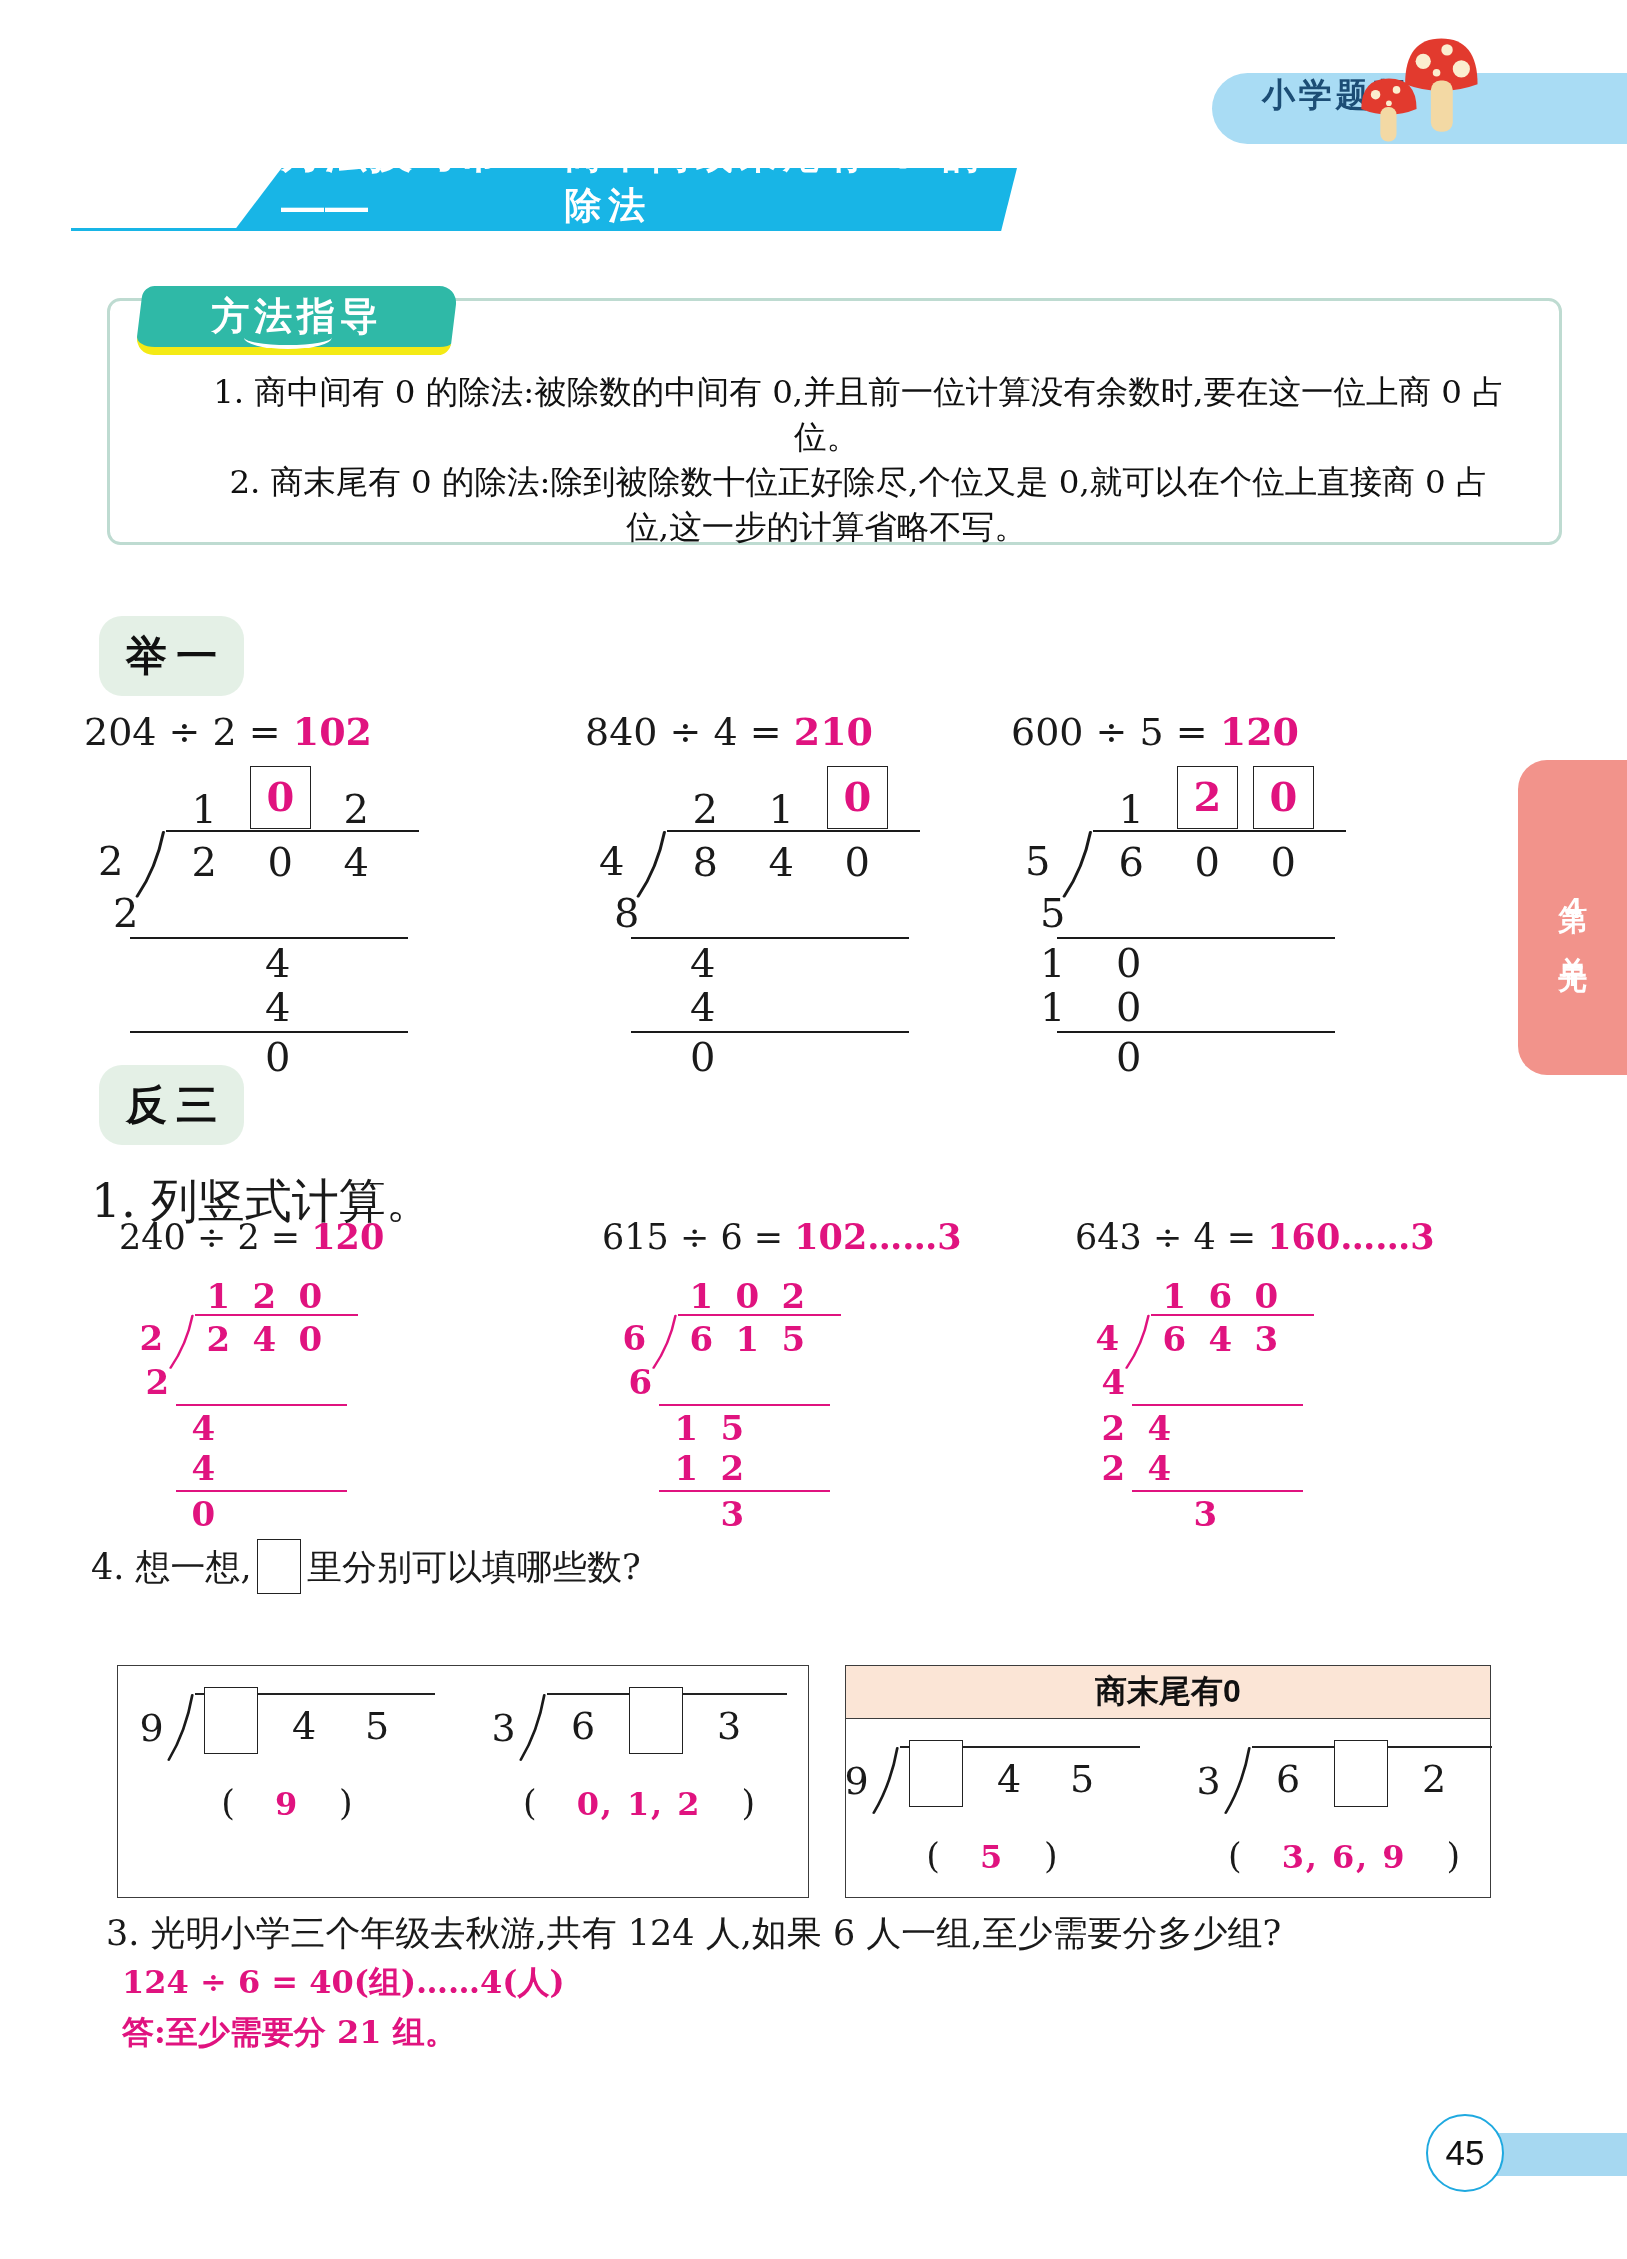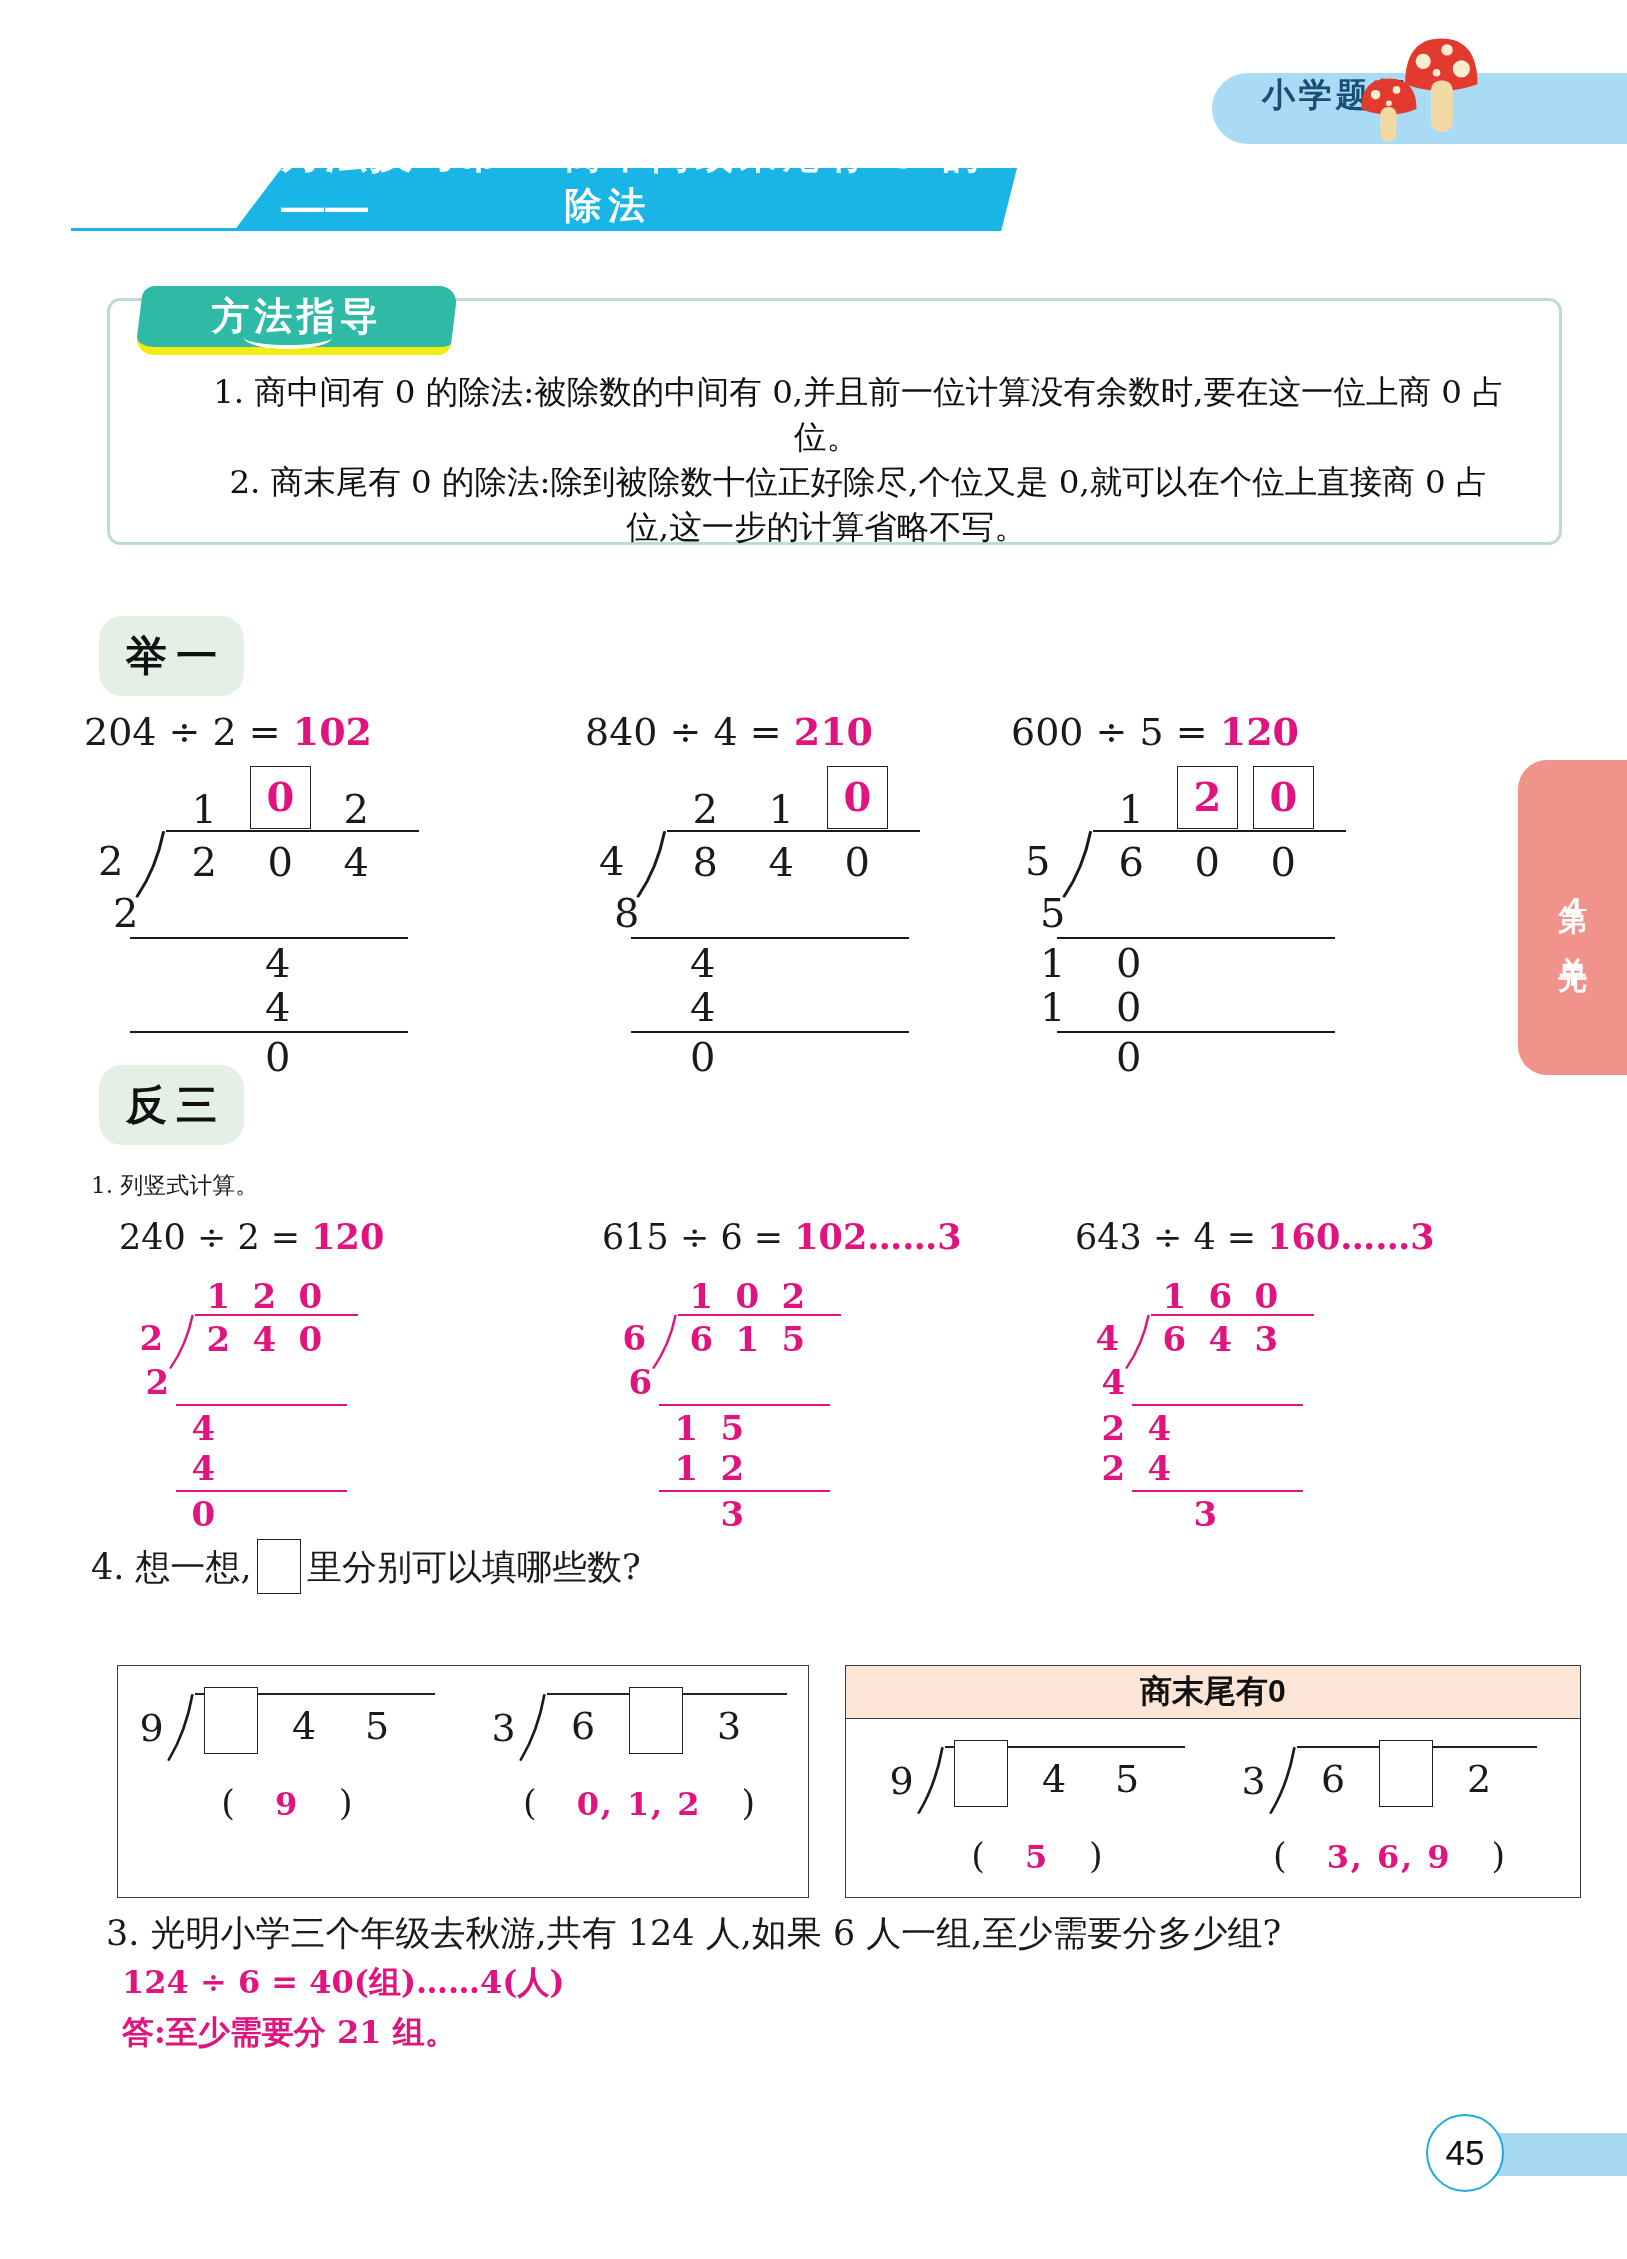--- a/index.html
+++ b/index.html
@@ -70,32 +70,32 @@
   .ld-wrow{display:flex;height:var(--wh);align-items:center;}
   .ld-wrow .cell{width:var(--cw);text-align:center;line-height:1;}
   .ld-rule{border-top:2.4px solid var(--ink);height:0;margin:1.9px 0;
        margin-left:calc(var(--dvw) + var(--curve) - var(--ruleext));
        width:calc(var(--cw)*3 + var(--ruleext) + 13.4px);}
 
   
   .exitem{position:absolute;}
   .exitem .eq{font-size:38px;margin-bottom:9.6px;}
   .exitem .ldiv{margin-left:3.8px;}
-  .q1label{position:absolute;left:91px;top:1170px;font-size:23px;text-align:center;}
+  .q1label{position:absolute;left:91px;top:1170px;font-size:47px;text-align:center;}
   .q1item{position:absolute;}
   .q1item .eq{font-size:35px;margin-bottom:9.6px;}
   .q1item .ldiv{margin-left:15.3px;margin-top:3.8px;}
 
   
   .q2label{position:absolute;left:91px;top:1539px;font-size:35px;}
   .q2label .inline-box{display:inline-block;width:44px;height:55px;border:1.9px solid #222;
        vertical-align:-15.3px;margin:0 5.7px;box-sizing:border-box;}
   .qtable{position:absolute;top:1665px;border:1.9px solid #3c3c3c;box-sizing:border-box;background:#fff;}
   .qtable.left{left:117px;width:692px;height:233px;}
-  .qtable.right{left:845px;width:736px;height:233px;}
+  .qtable.right{left:845px;width:646px;height:233px;}
   .thead{height:52px;background:#fbe5d6;border-bottom:1.9px solid #3c3c3c;display:flex;align-items:center;
        justify-content:center;font:700 32px "Liberation Sans",sans-serif;color:#111;}
   .tbody{display:flex;justify-content:center;gap:57px;padding-top:27px;}
   .titem{display:flex;flex-direction:column;align-items:center;}
   .tdiv{display:flex;font-size:38px;color:#1a1a1a;}
   .t-divisor{align-self:center;line-height:1;padding-right:1.9px;}
   .t-curve{width:29px;height:69px;}
   .t-row{display:flex;border-top:2.4px solid #222;padding-right:21px;height:61px;}
   .t-cell{width:73px;display:flex;justify-content:center;align-items:center;line-height:1;}
   .t-box{width:54px;height:67px;border:1.9px solid #222;background:#fff;margin-top:-9.6px;box-sizing:border-box;}

